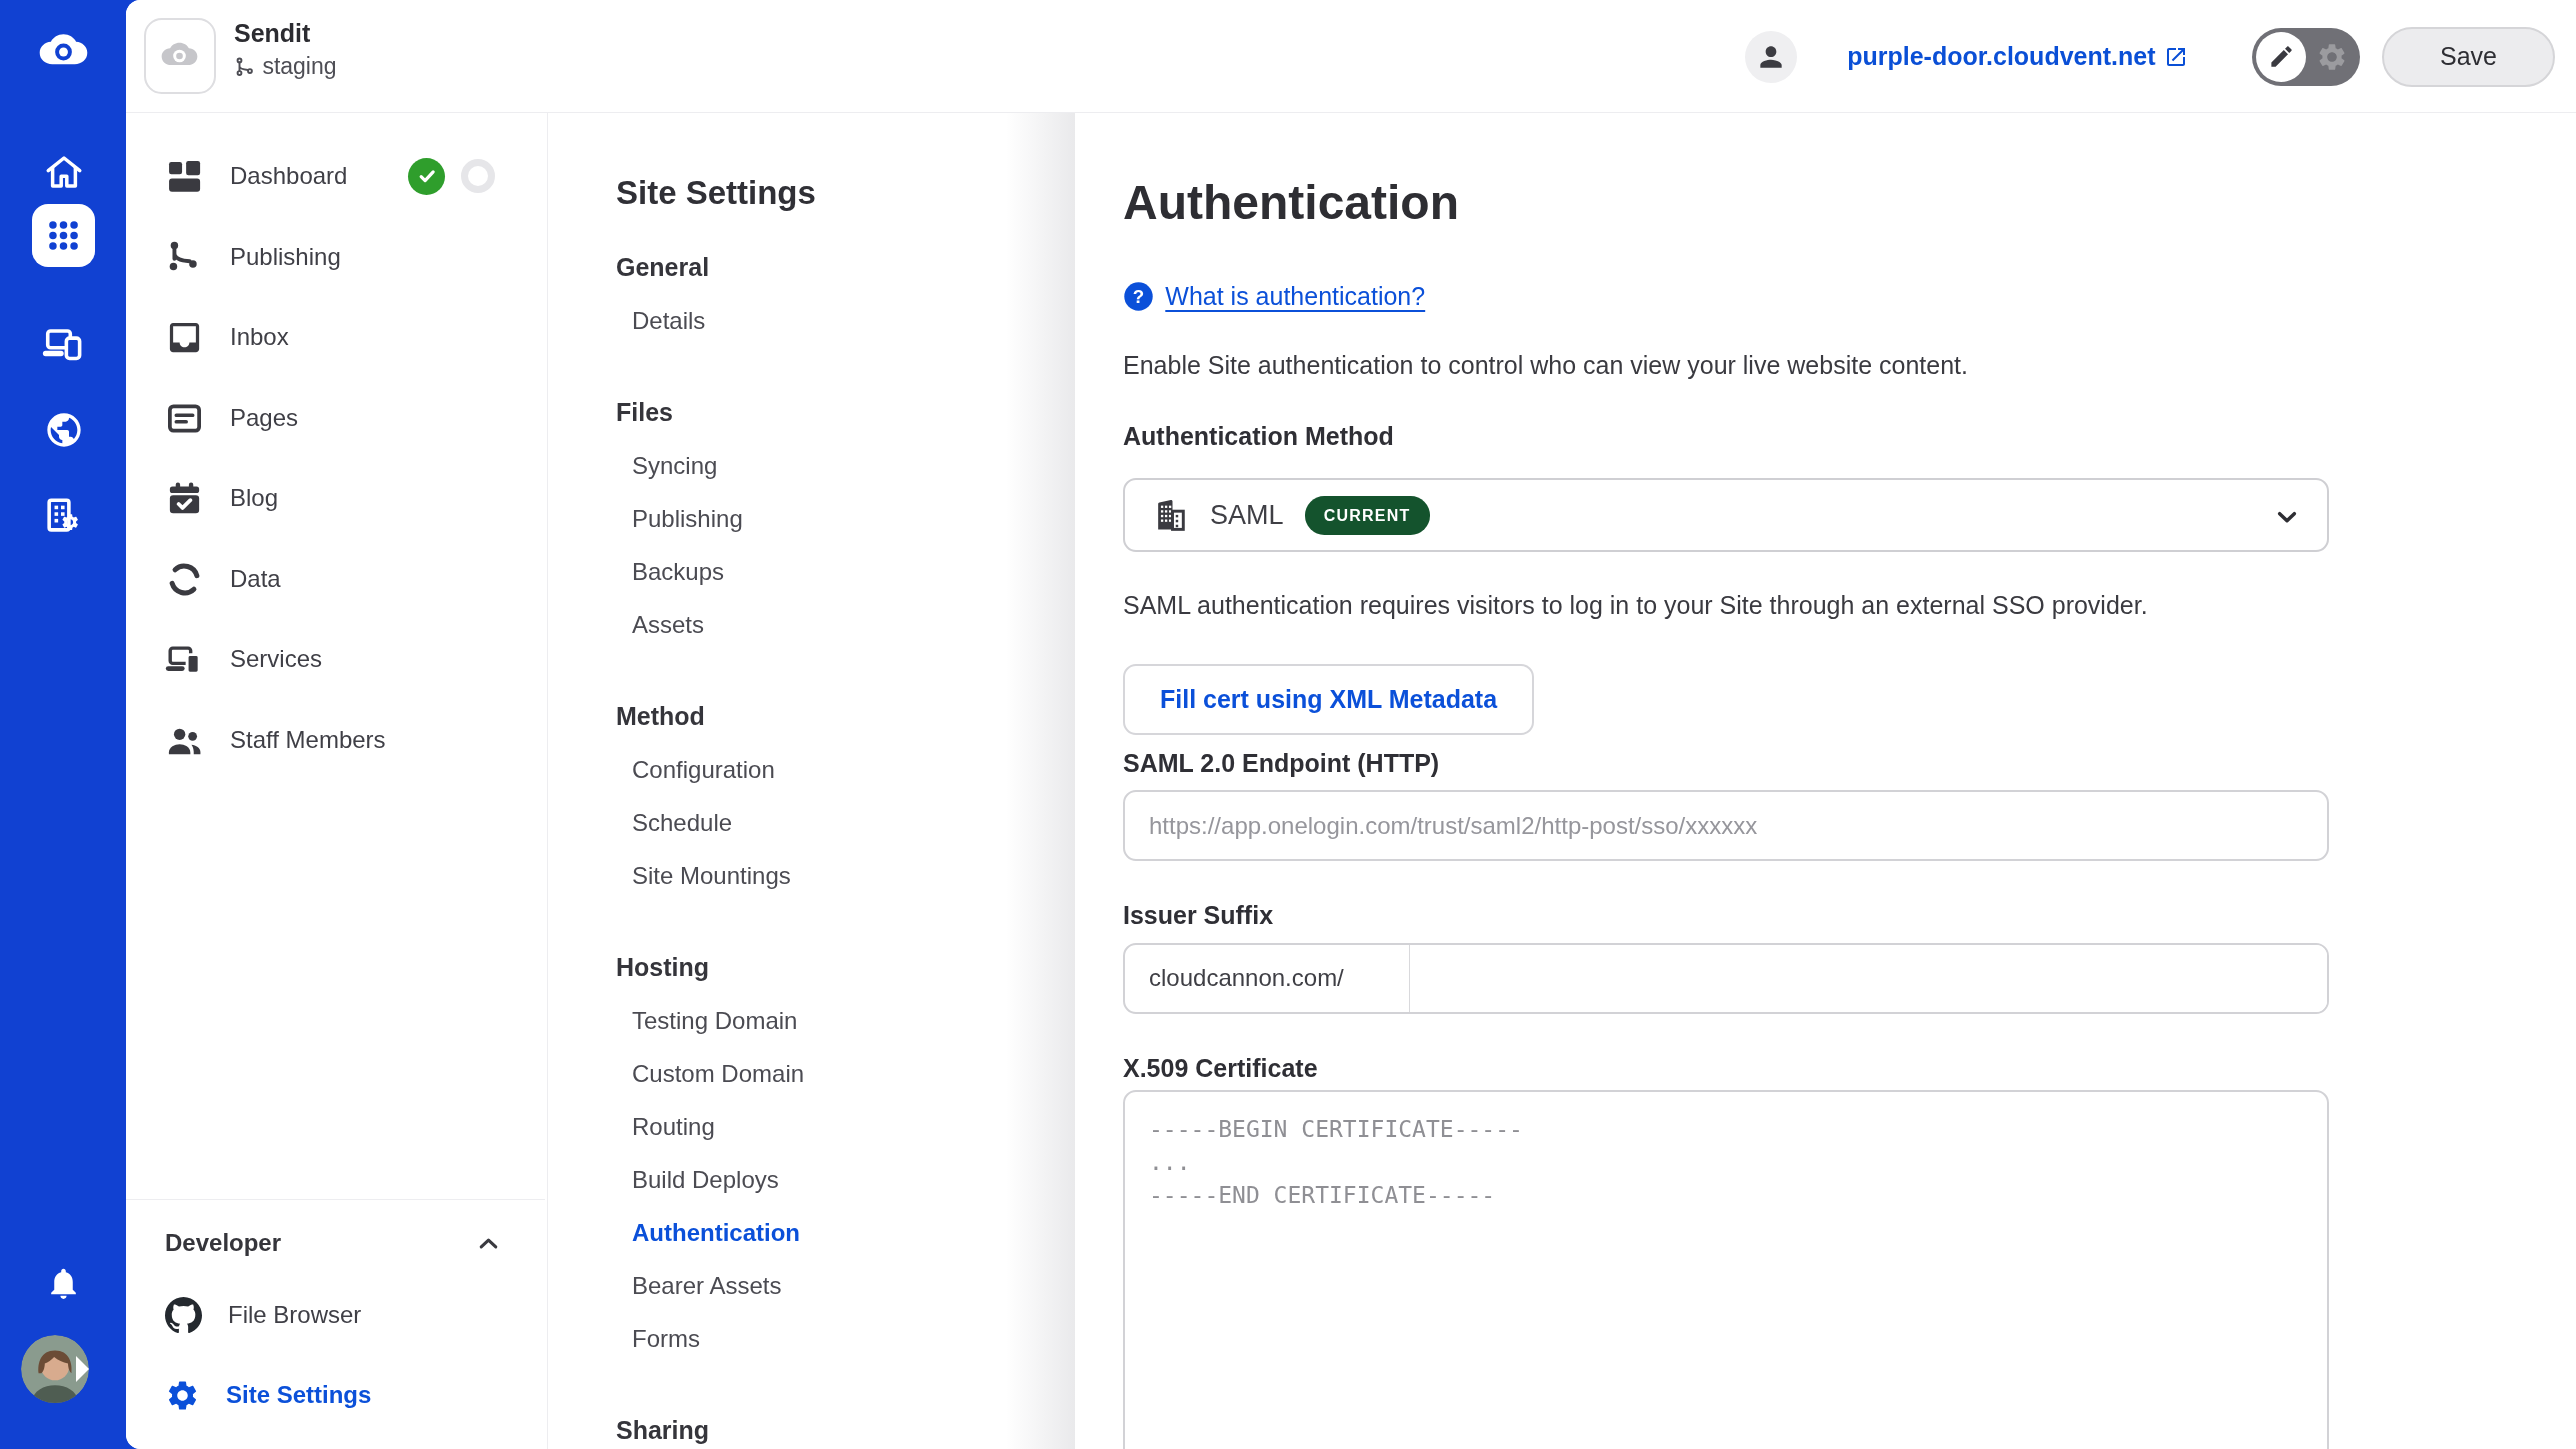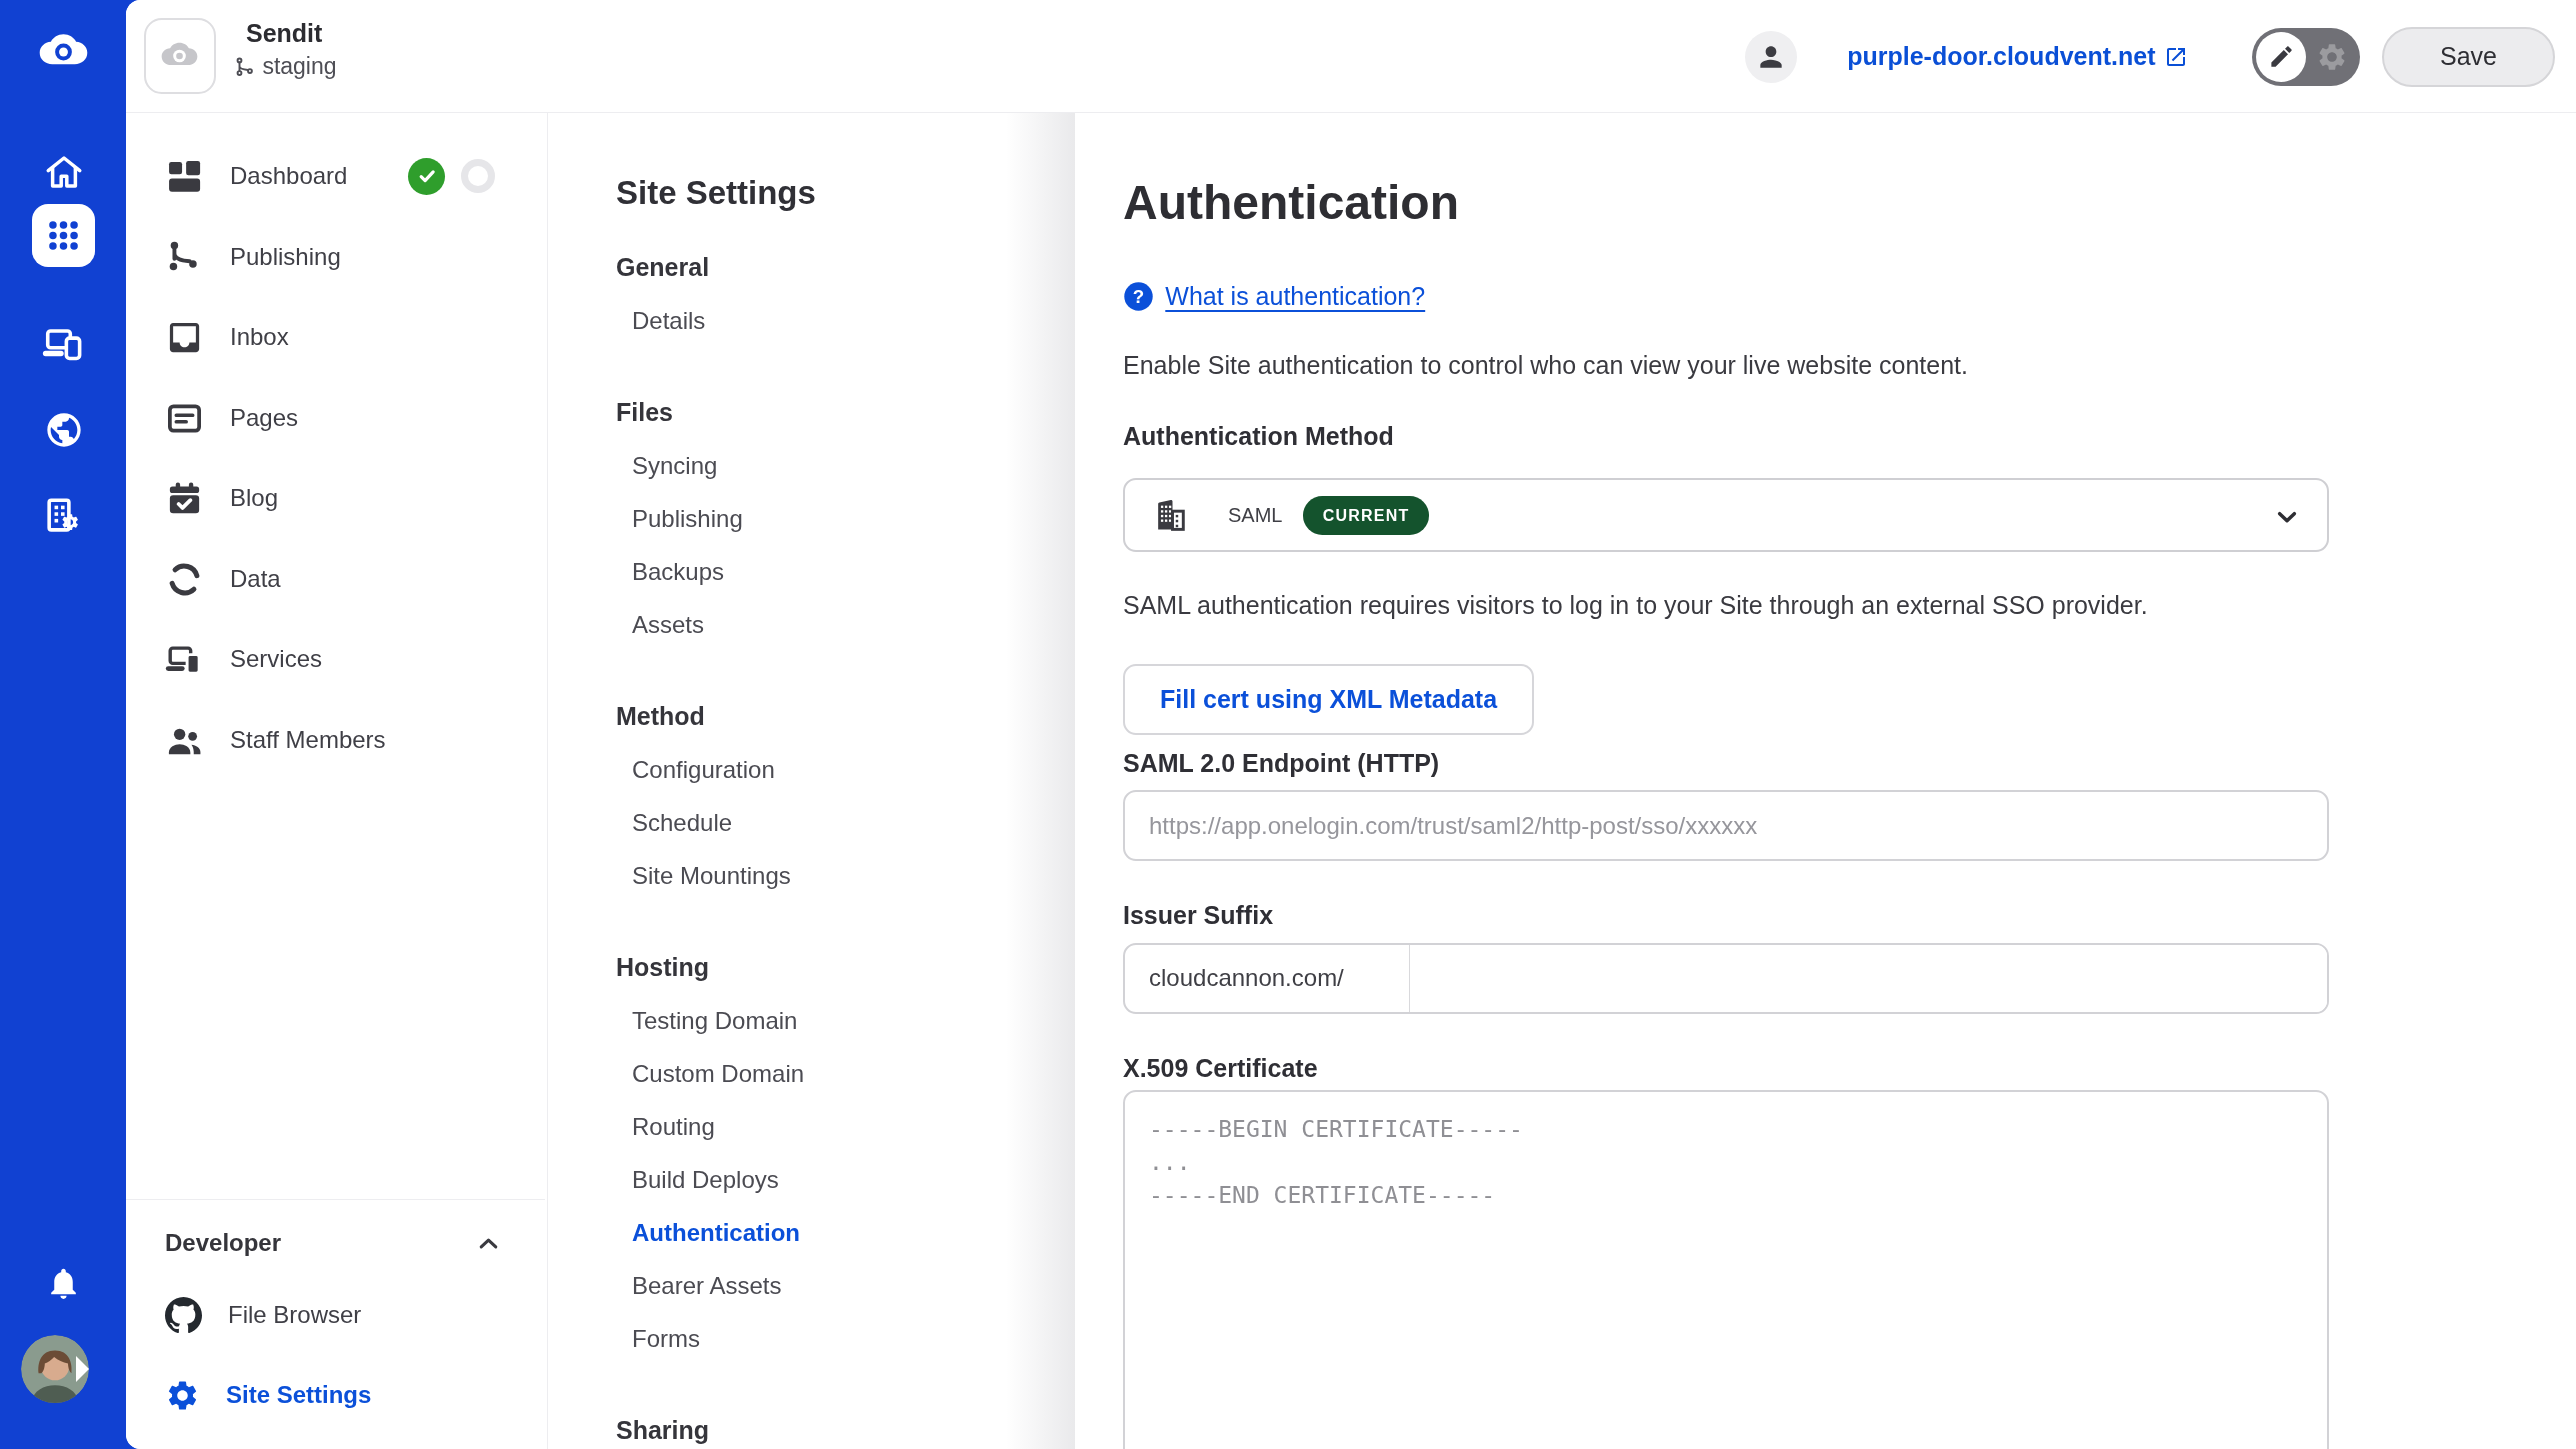--- a/index.html
+++ b/index.html
@@ -23,21 +23,21 @@
                 border-top:13px solid transparent; border-bottom:13px solid transparent; border-left:13px solid #ffffff; cursor:pointer; }
 
   
   .sheet { position:absolute; left:126px; top:0; right:0; bottom:0; background:#ffffff;
            border-radius:14.5px 0 0 14.5px; overflow:hidden; z-index:1; }
 
   
   .topbar { position:absolute; left:0; top:0; right:0; height:113px; border-bottom:1.6px solid #ededf0; background:#fff; }
   .project-box { position:absolute; left:17.7px; top:17.7px; width:72px; height:76px; border:2.4px solid #dedee1; border-radius:17.7px;
                  display:flex; align-items:center; justify-content:center; color:#c6c6ca; --logo-bg:#ffffff; cursor:pointer; }
-  .project-name { position:absolute; left:120px; top:19.3px; font-size:25px; font-weight:bold; color:#2c2c31; }
+  .project-name { position:absolute; left:108px; top:19.3px; font-size:25px; font-weight:bold; color:#2c2c31; }
   .branch-row { position:absolute; left:108px; top:53px; display:flex; align-items:center; gap:6.4px; color:#4e4e55; }
   .branch-row .txt { font-size:23px; }
   .topbar-right { position:absolute; right:21px; top:0; height:113px; display:flex; align-items:center; }
   .person-btn { width:52px; height:52px; border-radius:50%; background:#efeff1; border:none; display:flex; align-items:center; justify-content:center; cursor:pointer; }
   .site-link { margin:0 64px 0 50px; display:flex; align-items:center; gap:8px; color:#0a4fd6; font-size:25px; font-weight:bold; text-decoration:none; cursor:pointer; }
   .mode-toggle { width:108px; height:58px; border-radius:29px; background:#707076; border:none; position:relative; display:flex; align-items:center; cursor:pointer; }
   .mode-knob { position:absolute; left:4.8px; top:4px; width:50px; height:50px; border-radius:50%; background:#ffffff; display:flex; align-items:center; justify-content:center; }
   .mode-gear { position:absolute; right:11.3px; top:13px; }
   .save-btn { margin-left:22.5px; height:60px; padding:0 56px; border-radius:30px; background:#ececee; border:2.4px solid #d5d5d8;
               font-size:25px; color:#2e2e33; font-family:inherit; cursor:pointer; }
@@ -70,21 +70,21 @@
 
   
   .content { position:absolute; left:949px; top:113px; right:0; bottom:0; background:#fff; padding:64px 0 0 48px; overflow:hidden; }
   .content h1 { font-size:48px; line-height:52px; font-weight:bold; color:#2e2e33; margin-bottom:52px; }
   .help-row { display:flex; align-items:center; gap:11.3px; width:fit-content; cursor:pointer; text-decoration:none; }
   .help-row .hlabel { font-size:25px; color:#0b50d9; text-decoration:underline; text-underline-offset:4.8px; }
   .intro { margin-top:37px; font-size:25px; line-height:32px; color:#3a3a40; }
   .field-label { margin-top:40px; font-size:25px; font-weight:bold; color:#2f2f35; line-height:31px; }
   .select-box { margin-top:26px; width:1206px; height:74px; border:2.4px solid #cfcfd3; border-radius:13px; background:#fff;
                 display:flex; align-items:center; padding:0 27px; gap:21px; cursor:pointer; position:relative; }
-  .select-box .sval { font-size:20px; color:#3f3f45;margin-left:18px; }
+  .select-box .sval { font-size:27px; color:#3f3f45; }
   .badge { background:#14532d; color:#ffffff; font-size:16px; font-weight:bold; letter-spacing:1.2px;
            height:39px; line-height:39px; padding:0 19.3px; border-radius:19.3px; }
   .select-box .chev { position:absolute; right:24px; top:21px; }
   .method-desc { margin-top:37px; font-size:25px; line-height:32px; color:#3a3a40; }
   .cert-btn { margin-top:43px; height:71px; padding:0 35px; background:#fff; border:2.4px solid #d6d6da; border-radius:13px;
               font-family:inherit; font-size:25px; font-weight:bold; color:#0b50d9; cursor:pointer; }
   .field-label.tight { margin-top:13px; }
   .text-input { margin-top:11.3px; width:1206px; height:71px; border:2.4px solid #d2d2d6; border-radius:13px; background:#fff;
                 font-family:inherit; font-size:24px; color:#3f3f45; padding:0 24px; outline:none; display:block; }
   .text-input::placeholder { color:#96969c; }

